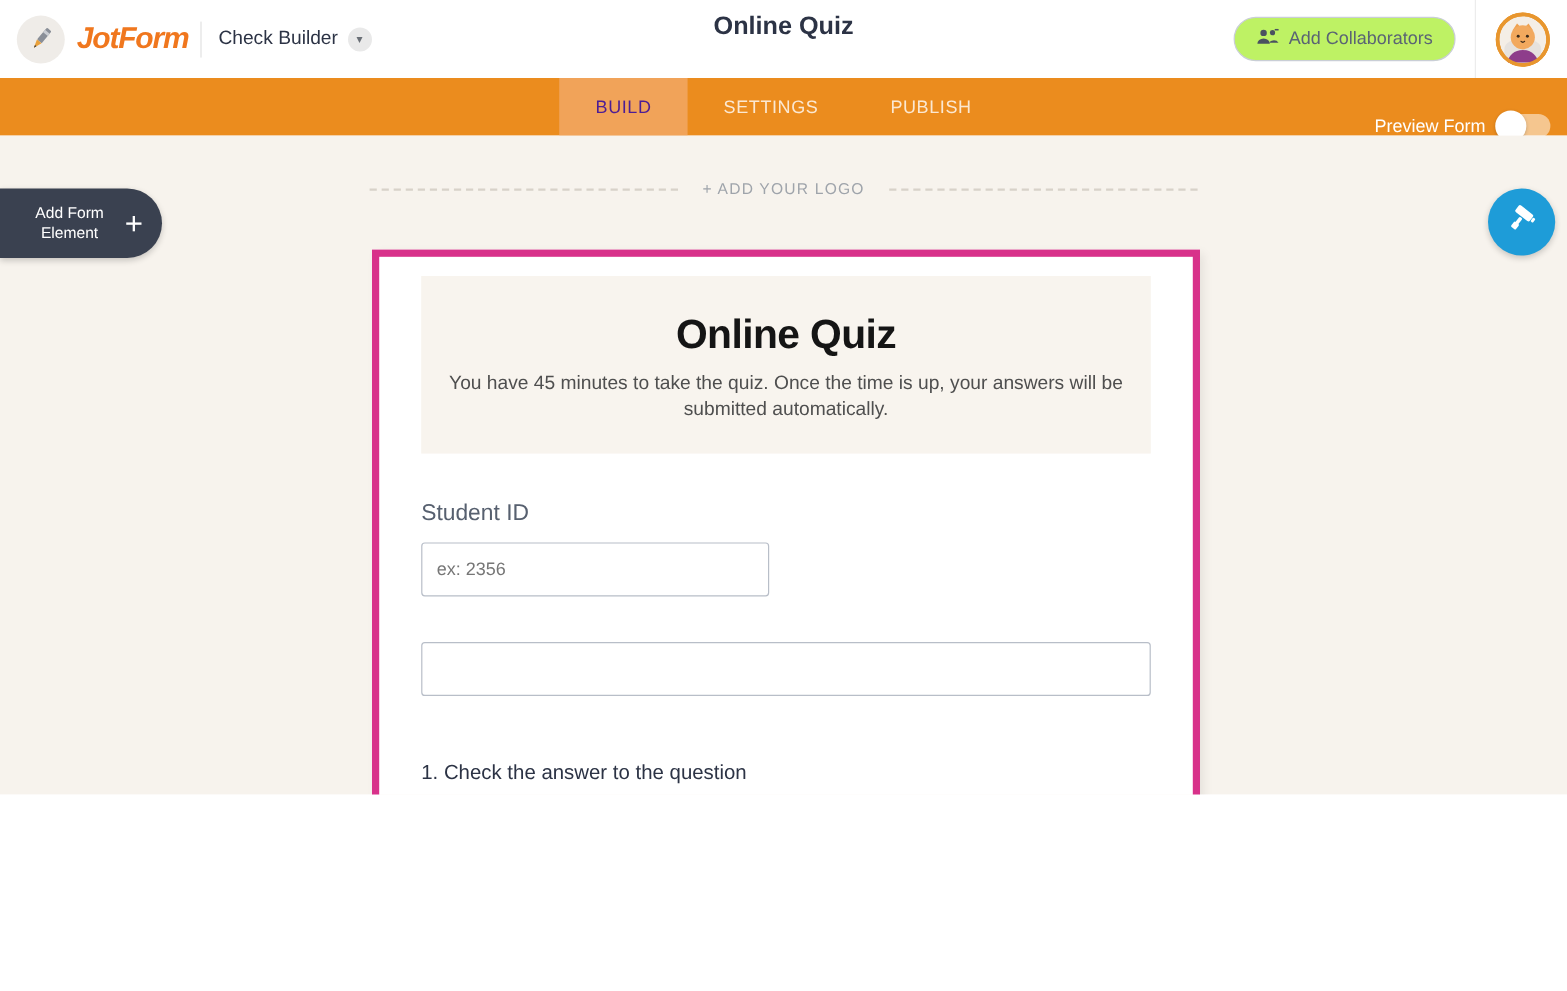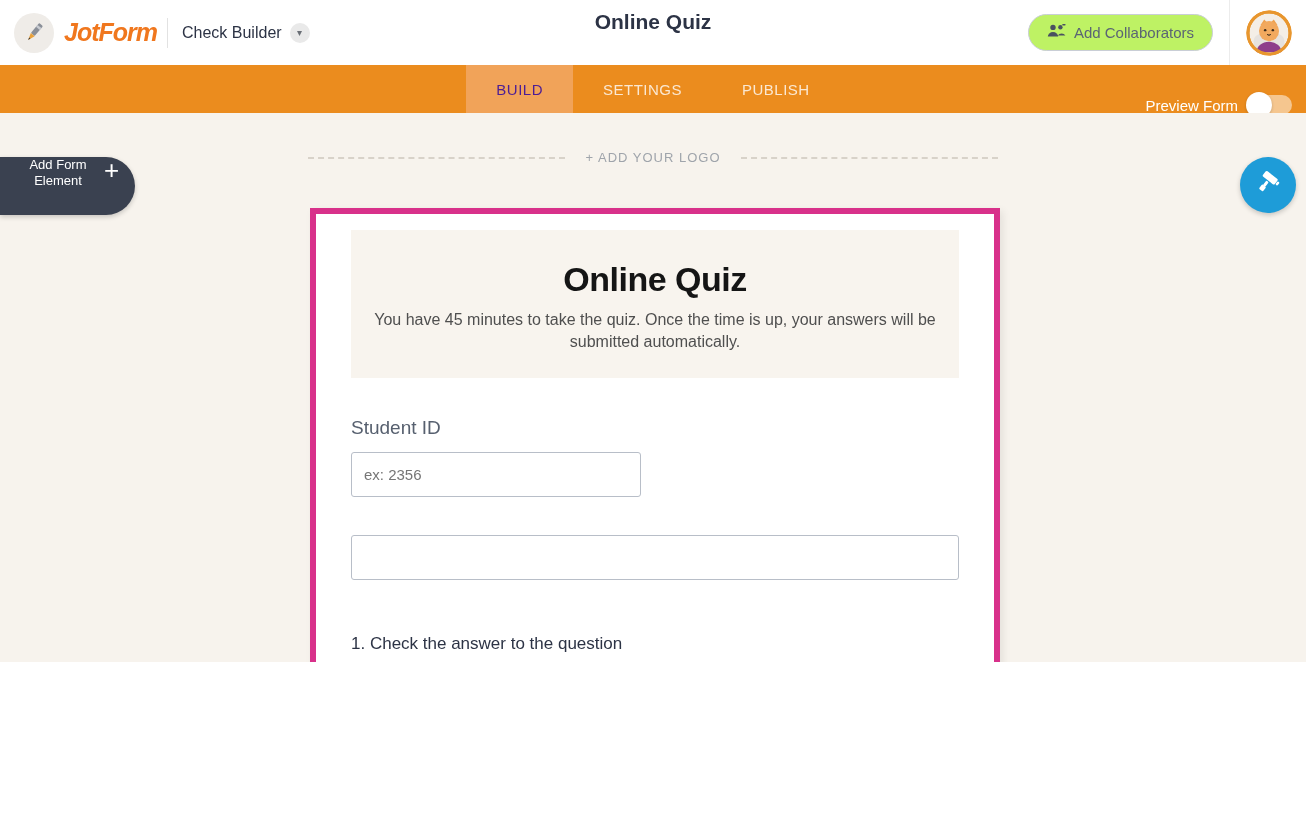--- a/index.html
+++ b/index.html
@@ -32,21 +32,21 @@
   .toggle { position:relative; width:44px; height:20px; border-radius:10px; background:rgba(255,255,255,.5); cursor:pointer; }
   .toggle .knob { position:absolute; left:-2px; top:-3px; width:26px; height:26px; border-radius:50%; background:#fff; box-shadow:0 1px 3px rgba(0,0,0,.2); }
 
   
   .canvas { position:relative; height:549px; background:#F7F3ED; overflow:hidden; }
 
   .logo-row { position:absolute; top:37px; left:308px; width:690px; display:flex; align-items:center; gap:20px; }
   .dash { flex:1; border-top:2px dashed #D8D2C9; }
   .add-logo-label { font-size:13px; letter-spacing:1px; color:#9FA4AB; white-space:nowrap; cursor:pointer; }
 
-  .add-element { position:absolute; left:0; top:44px; width:135px; height:58px; background:#3A4150; border-radius:0 29px 29px 0; display:flex; align-items:flex-start; color:#fff; cursor:pointer; box-shadow:0 2px 5px rgba(0,0,0,.2); }
+  .add-element { position:absolute; left:0; top:44px; width:135px; height:58px; background:#3A4150; border-radius:0 29px 29px 0; display:flex; align-items:center; color:#fff; cursor:pointer; box-shadow:0 2px 5px rgba(0,0,0,.2); }
   .add-element .txt { width:88px; margin-left:14px; font-size:13px; line-height:16px; text-align:center; }
   .add-element .plus { font-size:26px; font-weight:300; margin-left:2px; line-height:1; }
 
   .designer-btn { position:absolute; right:10px; top:44px; width:56px; height:56px; border-radius:50%; background:#1E9CD8; display:flex; align-items:center; justify-content:center; cursor:pointer; box-shadow:0 2px 5px rgba(0,0,0,.2); }
 
   
   .form-card { position:absolute; left:310px; top:95px; width:690px; height:680px; background:#fff; border:6px solid #D8318A; box-shadow:3px 3px 8px rgba(0,0,0,.08); padding:16px 35px 0 35px; }
   .form-head { background:#F8F4EE; height:148px; text-align:center; padding-top:30px; }
   .form-head h1 { font-size:34px; color:#151515; font-weight:bold; letter-spacing:-.5px; }
   .form-head p { font-size:16px; color:#4f4f4f; max-width:570px; margin:10px auto 0; line-height:22px; }

